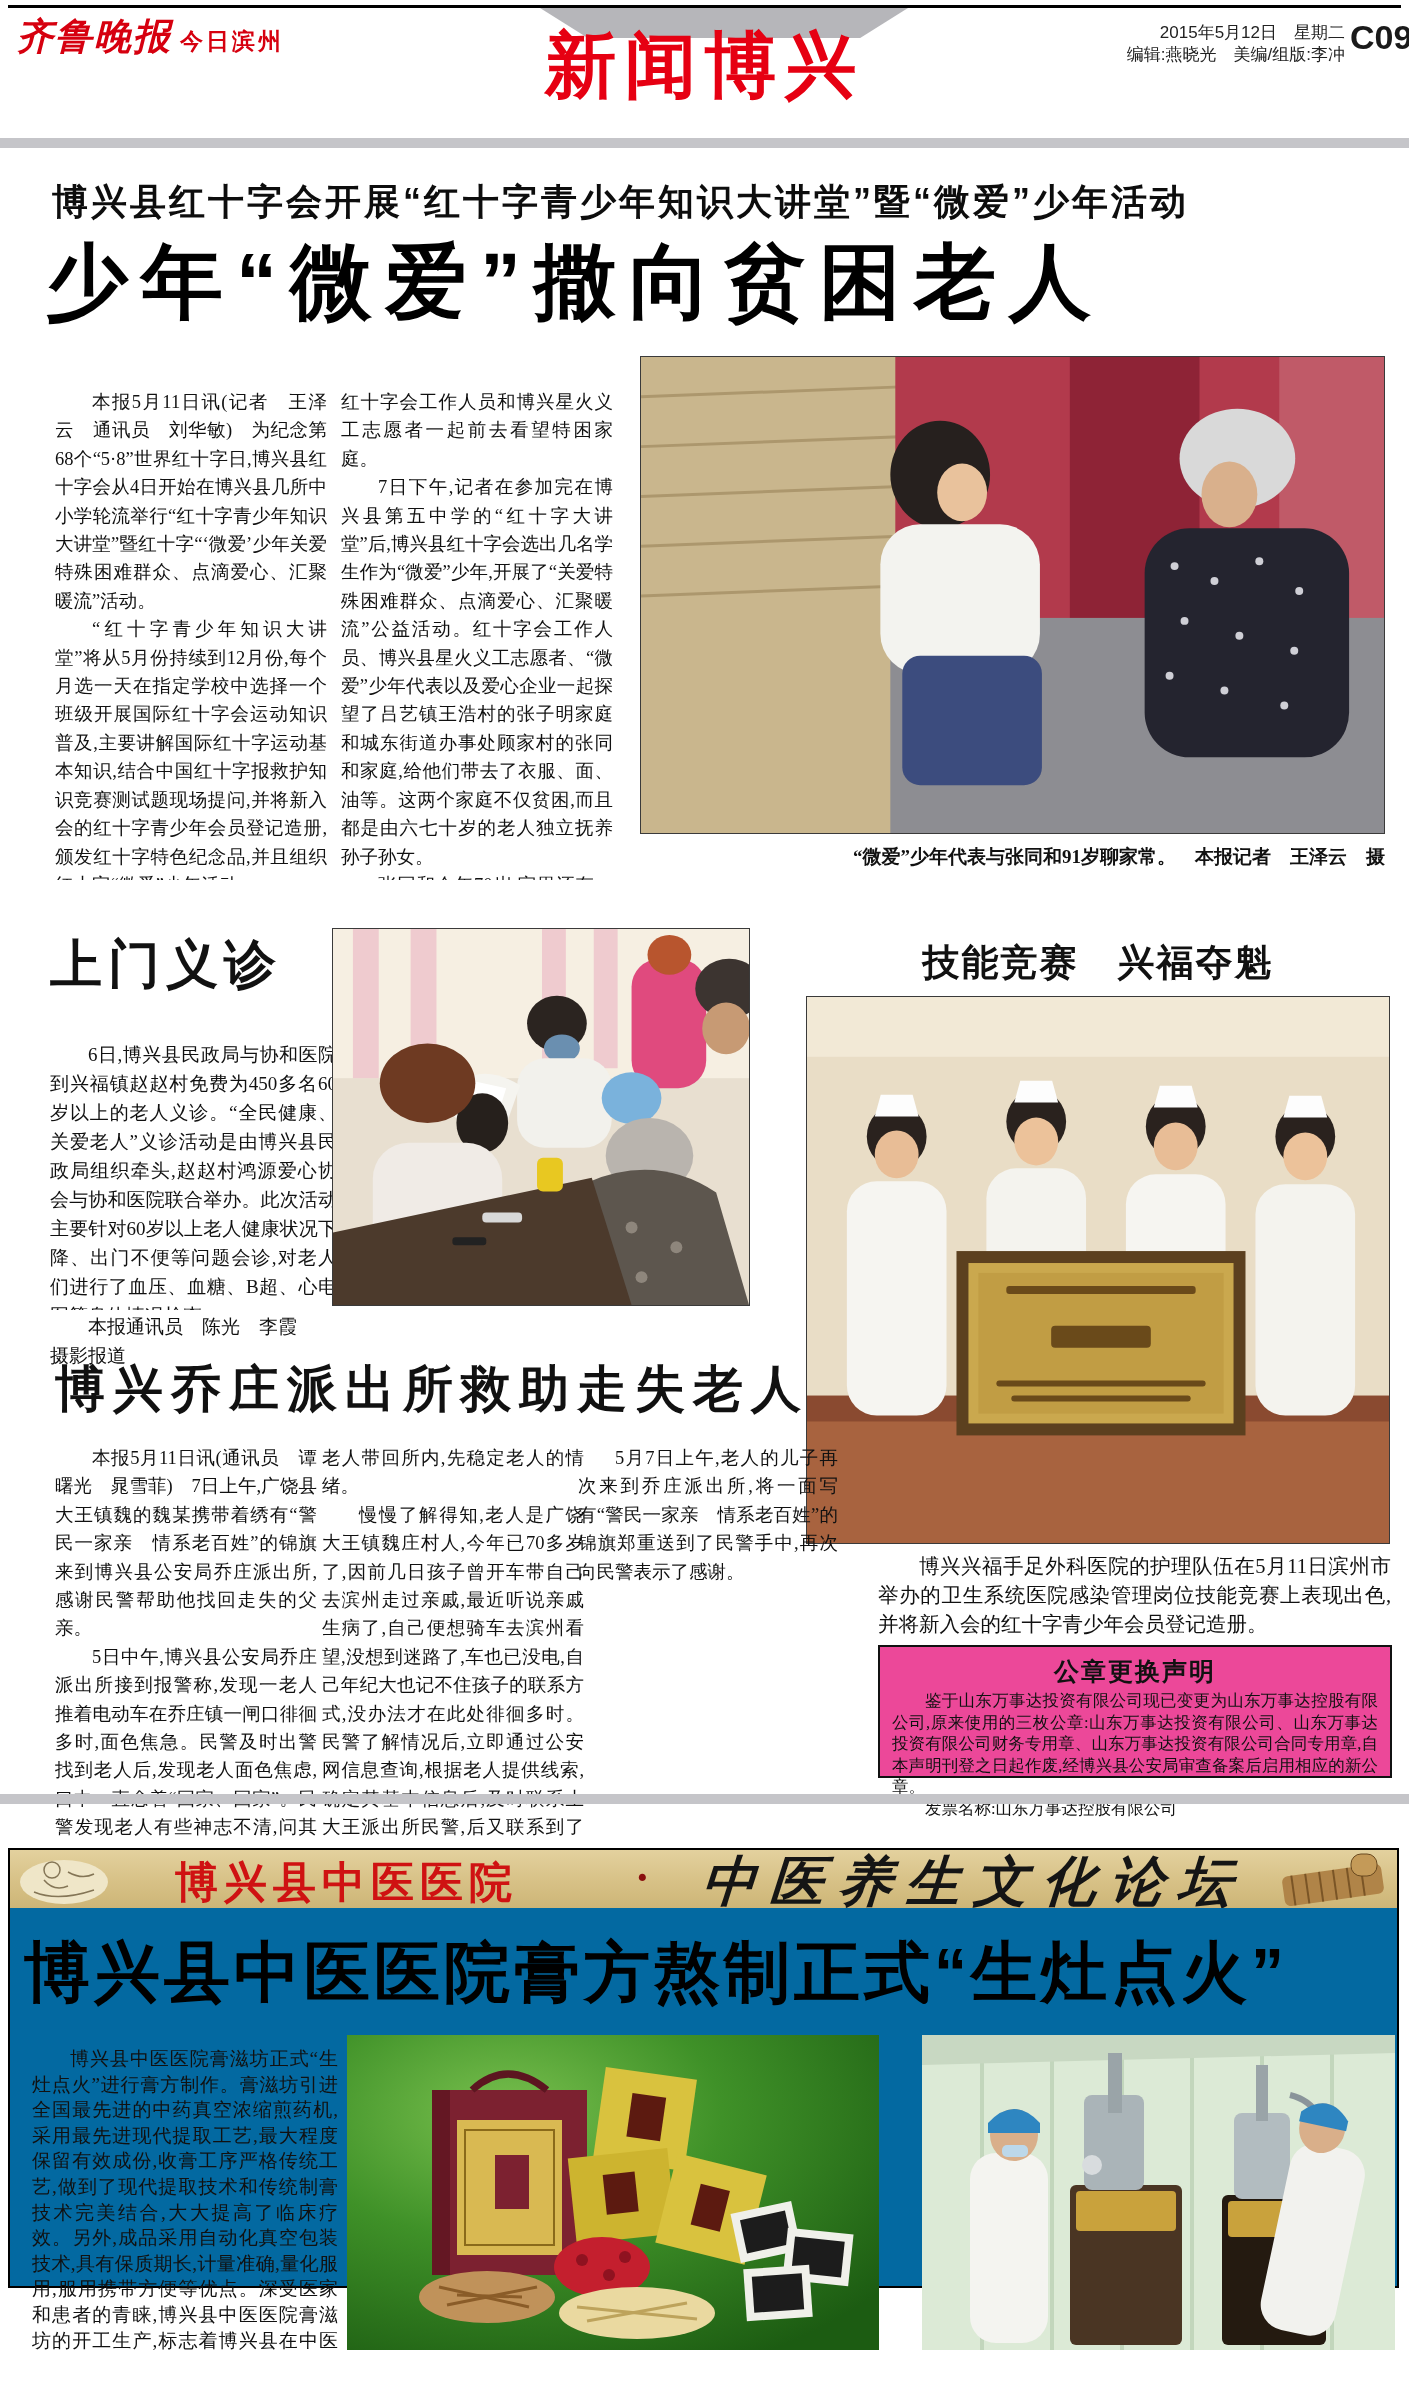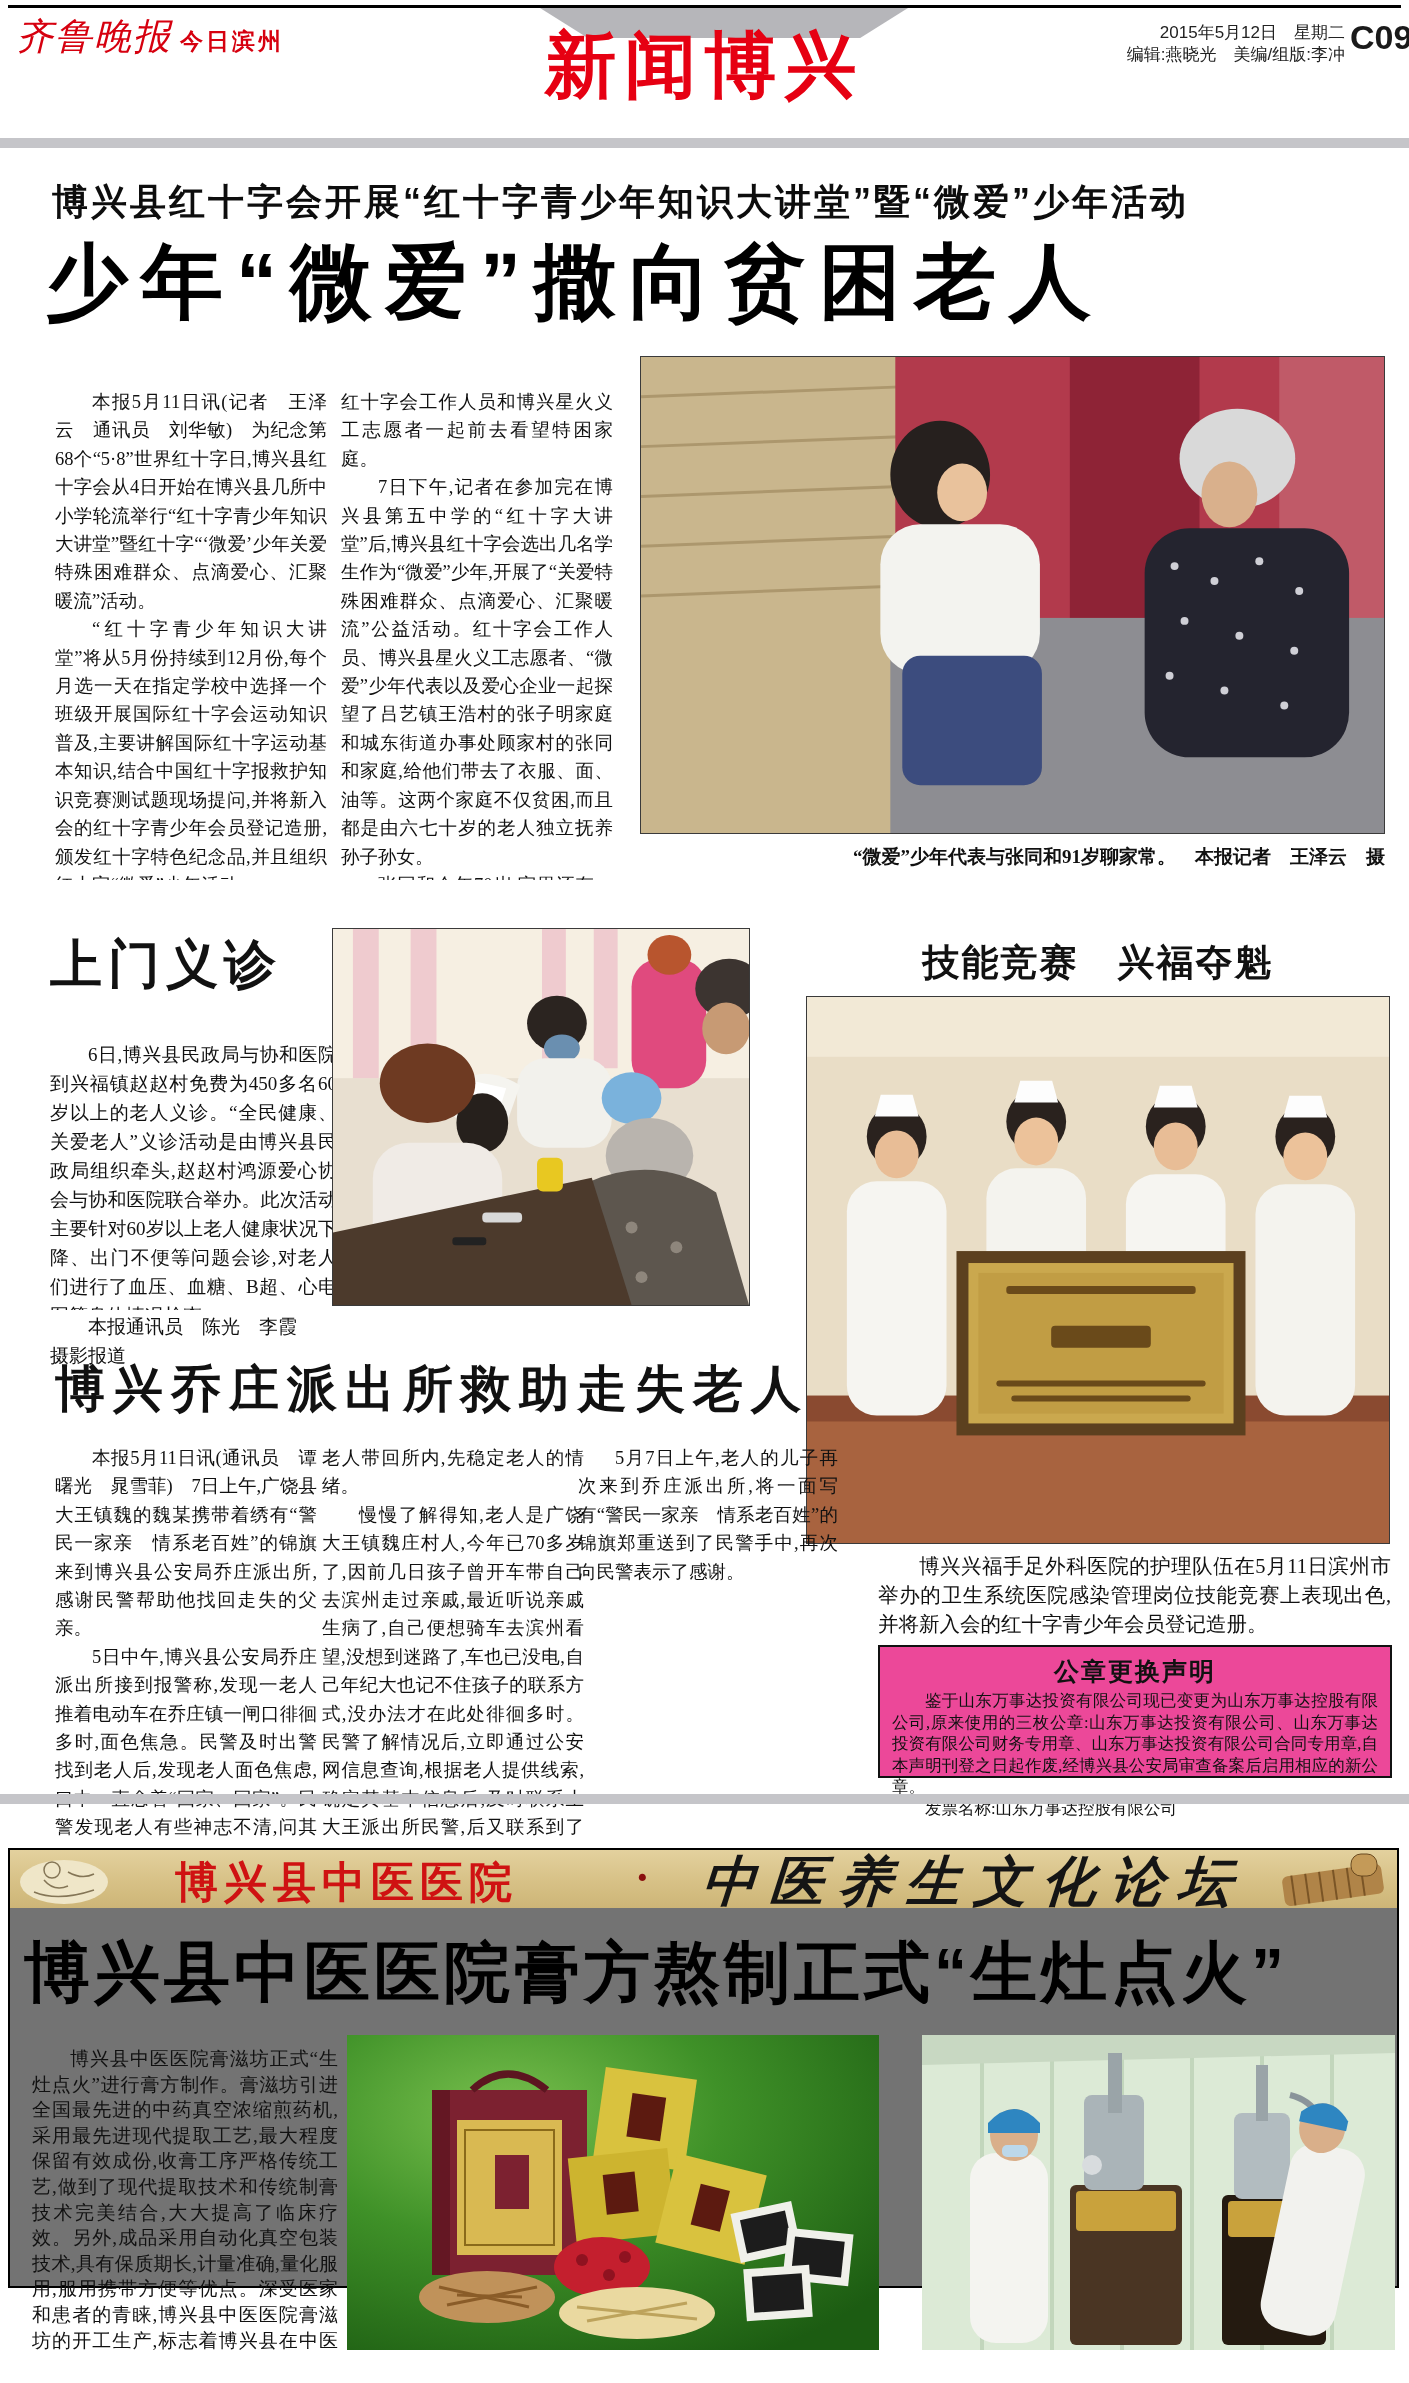--- a/index.html
+++ b/index.html
@@ -5,21 +5,21 @@
   html,body{margin:0;padding:0;background:#e9e9e9;}
   #page{position:relative;width:1409px;height:2383px;background:#ffffff;margin:0 auto;
         overflow:hidden;font-family:"Liberation Serif","DejaVu Serif",serif;color:#111;}
   .abs{position:absolute;}
   
   .top-rule{left:8px;top:5px;width:1393px;height:3px;background:#000;}
   .trapezoid{left:540px;top:8px;width:368px;height:30px;background:#b6b6ba;
              clip-path:polygon(0 0,100% 0,87% 100%,13% 100%);}
   .masthead{left:16px;top:12px;white-space:nowrap;}
   .masthead-script{font-family:"DejaVu Serif","Liberation Serif",serif;font-style:italic;
-                   font-weight:normal;font-size:37px;color:#d6000f;letter-spacing:2px;}
+                   font-weight:bold;font-size:37px;color:#d6000f;letter-spacing:2px;}
   .masthead-sub{font-family:"Liberation Sans","DejaVu Sans",sans-serif;font-weight:bold;
                 font-size:23px;color:#d6000f;letter-spacing:3px;margin-left:8px;}
   .dateblock{left:1020px;top:22px;width:325px;text-align:right;
              font-family:"Liberation Sans","DejaVu Sans",sans-serif;font-size:17px;
              line-height:22px;color:#222;}
   .pageno{left:1350px;top:18px;font-family:"Liberation Sans","DejaVu Sans",sans-serif;
           font-size:34px;font-weight:600;color:#1a1a1a;}
   .section-title{left:0;top:18px;width:1409px;text-align:center;
                  font-family:"Liberation Sans","DejaVu Sans",sans-serif;font-weight:bold;
                  font-size:72px;color:#e60012;letter-spacing:8px;}
@@ -58,21 +58,21 @@
   .rcol3{left:578px;width:260px;}
   
   .notice{left:878px;top:1645px;width:514px;height:133px;border:2px solid #111;
           box-sizing:border-box;background:#ec4899;}
   .notice-title{margin:8px 0 2px 0;text-align:center;font-family:"Liberation Sans","DejaVu Sans",sans-serif;
                 font-weight:bold;font-size:25px;letter-spacing:2px;}
   .notice-body{margin:2px 12px 0 12px;font-size:16.5px;line-height:21.5px;text-align:justify;text-indent:2em;}
   .notice-invoice{margin:0 12px;font-size:16.5px;line-height:21.5px;text-indent:2em;}
   
   .ad-box{left:8px;top:1848px;width:1391px;height:440px;border:2px solid #000;
-          box-sizing:border-box;background:#737373;}
+          box-sizing:border-box;background:#0369a1;}
   .ad-banner{position:absolute;left:0;top:0;width:100%;height:58px;
              background:linear-gradient(180deg,#e3d19e 0%,#d7c186 55%,#cdb577 100%);overflow:hidden;}
   .ad-banner-red{position:absolute;left:165px;top:4px;font-family:"Liberation Sans","DejaVu Sans",sans-serif;
                  font-weight:bold;font-size:43px;color:#cf1212;letter-spacing:6px;}
   .ad-banner-sep{position:absolute;left:625px;top:2px;font-size:44px;font-weight:bold;color:#8a0f0f;}
   .ad-banner-callig{position:absolute;left:692px;top:-4px;font-family:"DejaVu Serif","Liberation Serif",serif;
                     font-weight:bold;font-style:italic;font-size:54px;color:#151515;letter-spacing:14px;
                     transform:skewX(-4deg);}
   .ad-headline{position:absolute;left:14px;top:78px;width:1370px;
                font-family:"Liberation Sans","DejaVu Sans",sans-serif;font-weight:bold;

